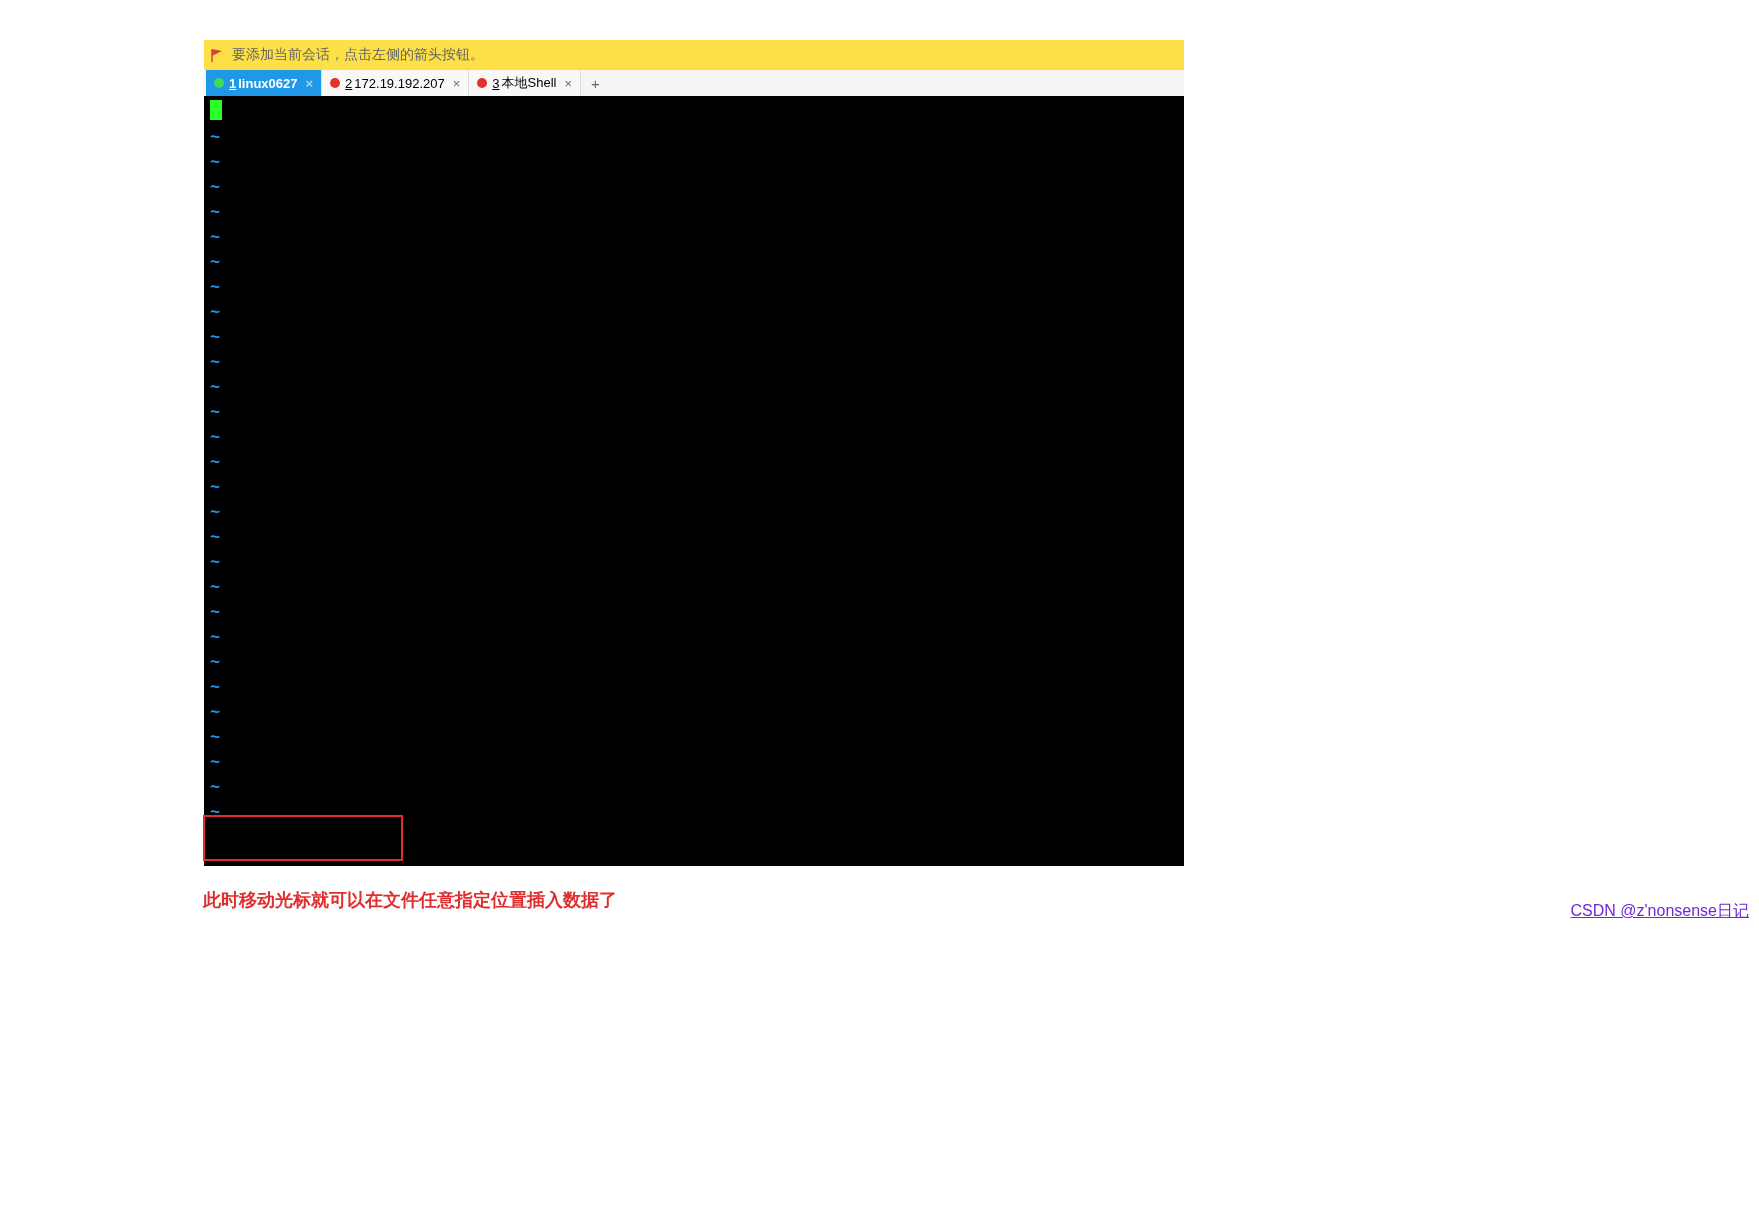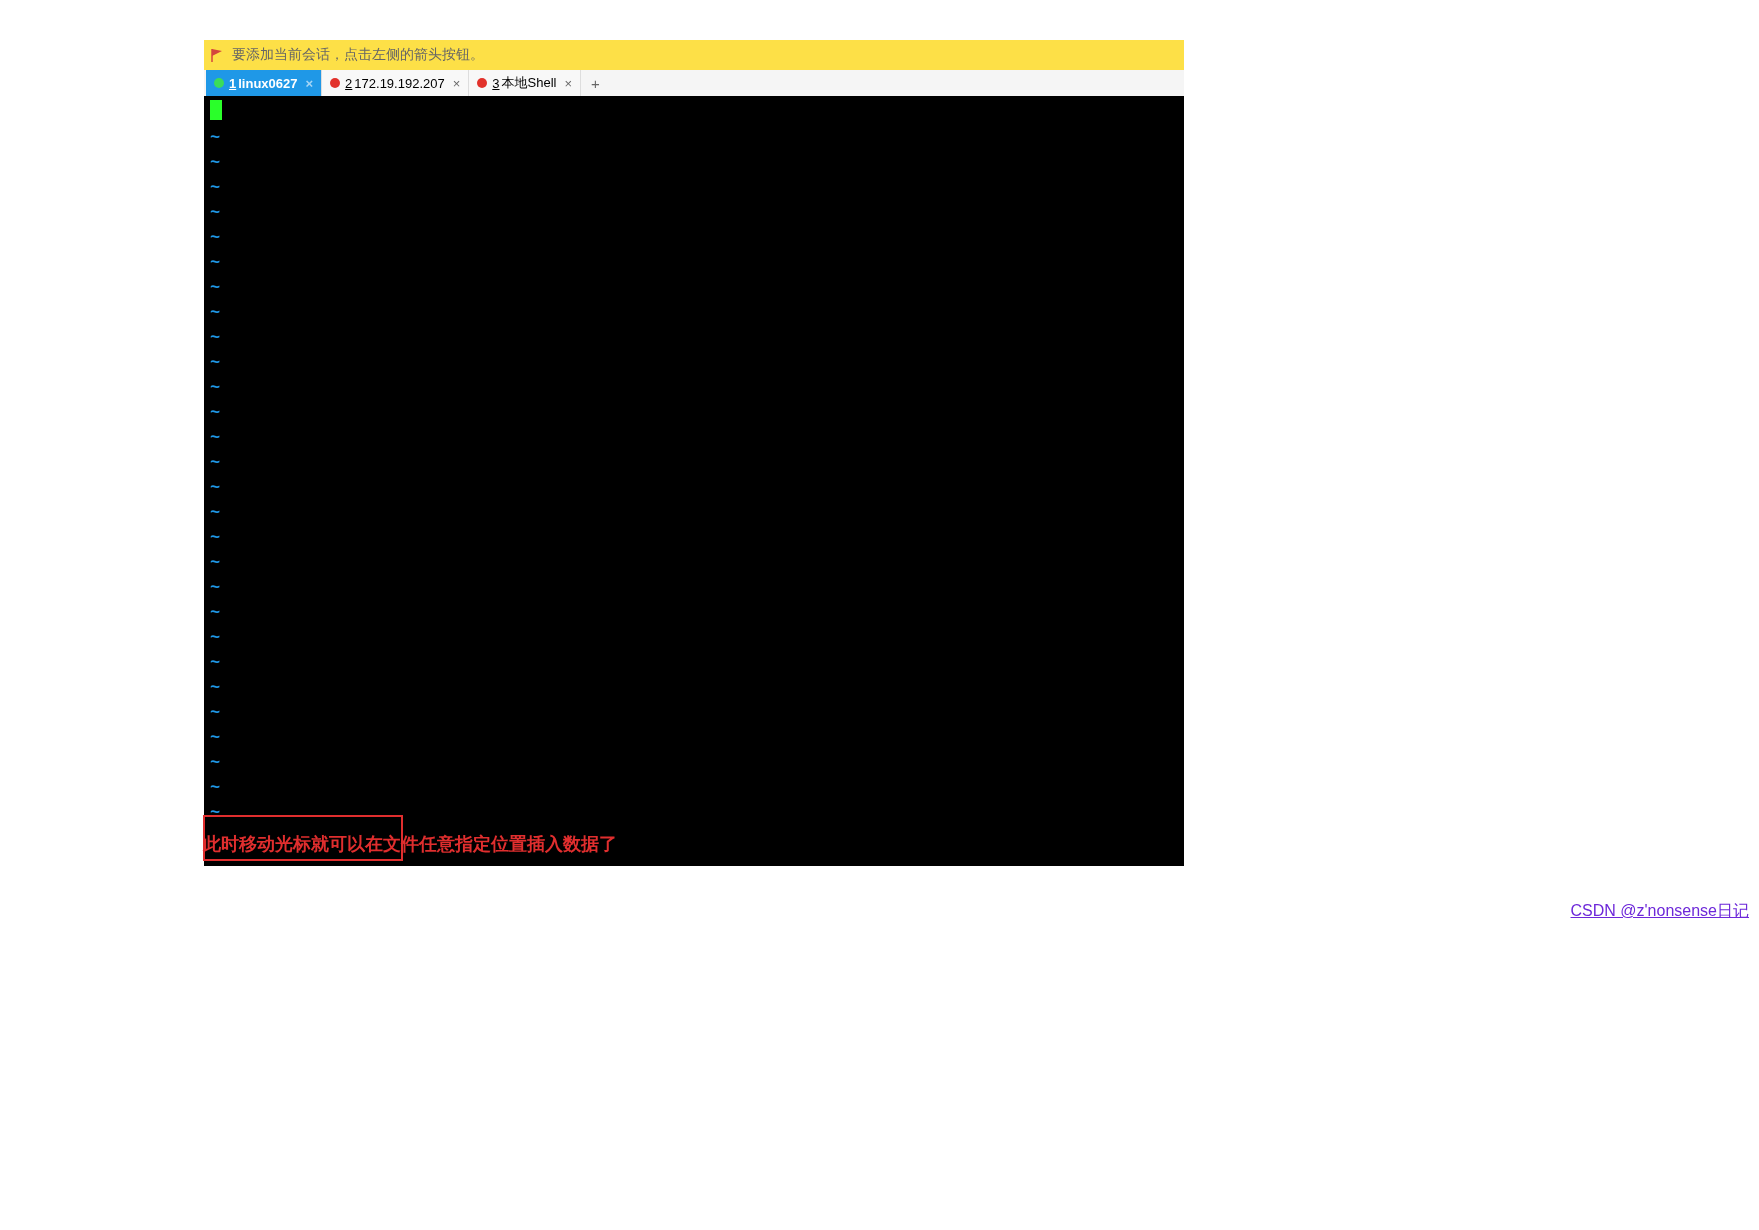--- a/index.html
+++ b/index.html
@@ -110,21 +110,21 @@
       border: 2px solid #e02e2e;
       left: 203px;
       top: 815px;
       width: 200px;
       height: 46px;
       pointer-events: none;
     }
     .caption {
       position: absolute;
       left: 203px;
-      top: 832px;
+      top: 888px;
       color: #e02e2e;
       font-size: 18px;
       font-weight: bold;
     }
     .watermark {
       position: absolute;
       right: 10px;
       bottom: 308px;
       color: #6d28d9;
       font-size: 16px;

